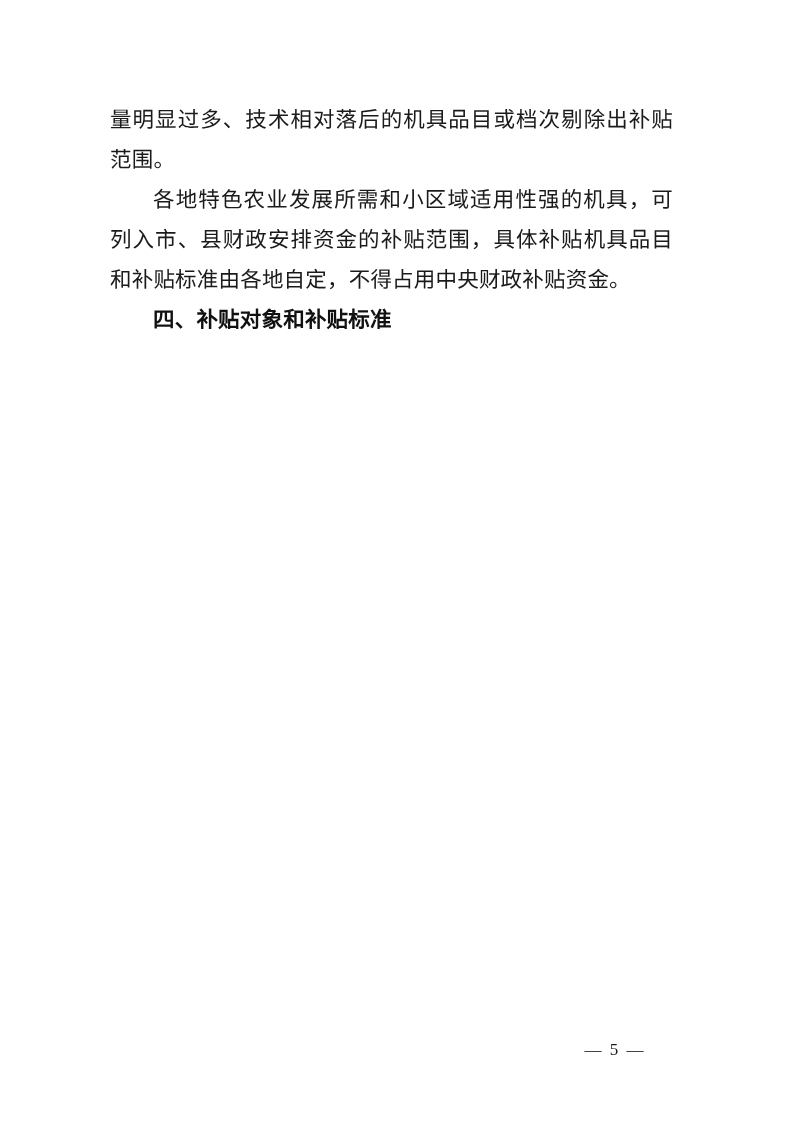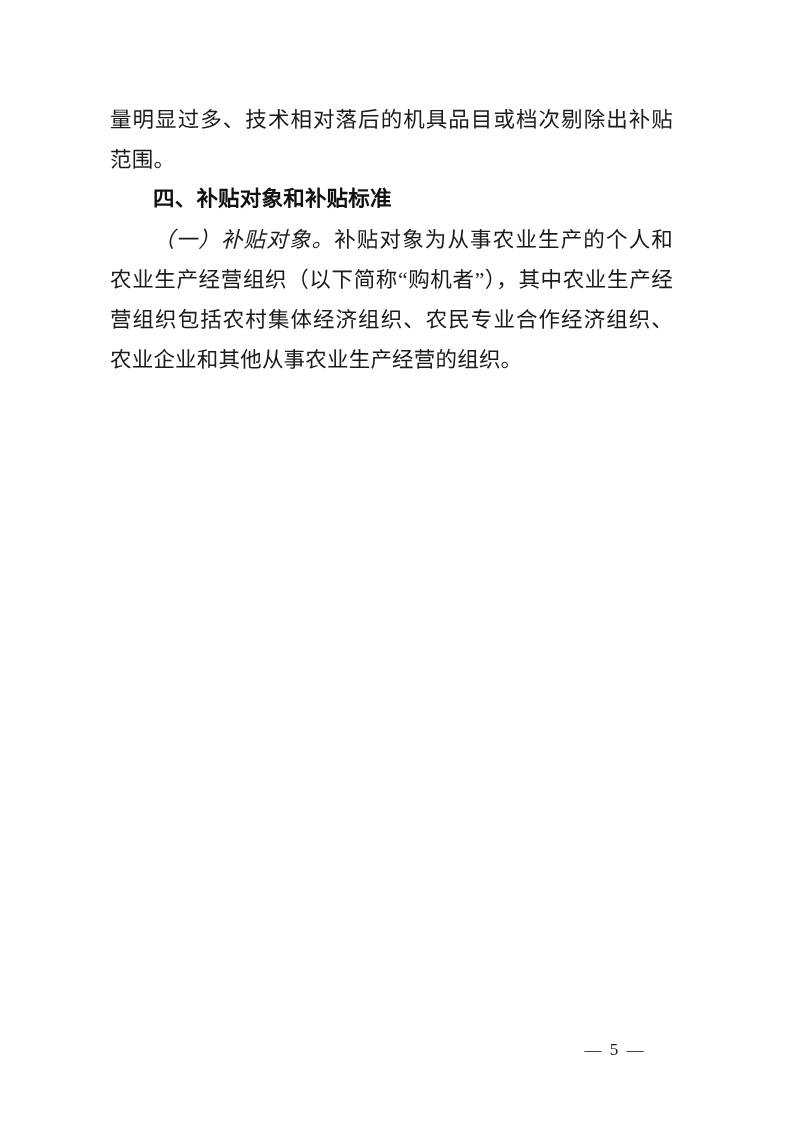--- a/index.html
+++ b/index.html
@@ -34,21 +34,21 @@
   p.para.continuation {
     text-indent: 0;
   }
   
   .lead {
     font-style: italic;
   }
   h2.heading {
     margin: 0;
     padding: 0;
-    font-family: Liberation Mono, monospace;
+    font-family: Liberation Sans, sans-serif;
     font-weight: bold;
     font-size: 21.5px;
     line-height: 40px;
     text-indent: 2em;
     color: #111111;
     letter-spacing: 0.2px;
   }
   .page-number {
     position: absolute;
     top: 1040px;
@@ -62,24 +62,24 @@
   }
 </style>
 </head>
 <body>
 
 <div class="page">
   <div class="content">
 
     <p class="para continuation"><span class="lead"></span><span>量明显过多、技术相对落后的机具品目或档次剔除出补贴范围。</span></p>
 
+    <p class="para"><span class="lead"></span><span>各地特色农业发展所需和小区域适用性强的机具，可列入市、县财政安排资金的补贴范围，具体补贴机具品目和补贴标准由各地自定，不得占用中央财政补贴资金。</span></p>
 
 
     <h2 class="heading">四、补贴对象和补贴标准</h2>
 
-    <p class="para"><span class="lead">（一）补贴对象。</span><span>补贴对象为从事农业生产的个人和农业生产经营组织（以下简称“购机者”），其中农业生产经营组织包括农村集体经济组织、农民专业合作经济组织、农业企业和其他从事农业生产经营的组织。</span></p>
 
 
 
   </div>
 
   <div class="page-number">— 5 —</div>
 </div>
 
 </body></html>

